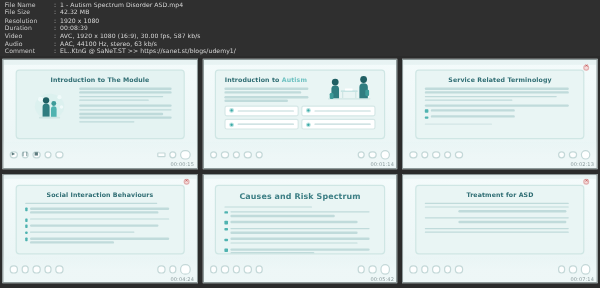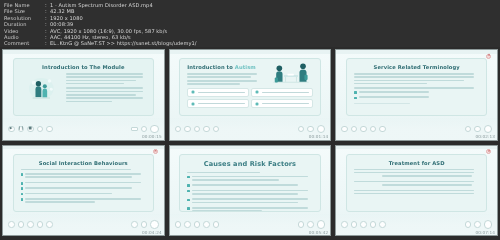--- a/index.html
+++ b/index.html
@@ -549,21 +549,21 @@
       <div class="timestamp">00:04:24</div>
     </div>
   </div>
 
   <div class="cell">
     <div class="shot">
       <div class="page"></div>
       <div class="topbar-strip"></div>
 
       <div class="slide plain">
-        <div class="slide-title big">Causes and Risk Factors</div>
+        <div class="slide-title big">Causes and Risk Spectrum</div>
         <span class="para s4" style="margin-bottom:2.5px;"></span>
 
         <div>
           <div class="bullet-row">
             <div class="bullet-dot"></div>
             <div class="bullet-lines">
               <span class="para s1"></span>
               <span class="para s3"></span>
             </div>
           </div>

